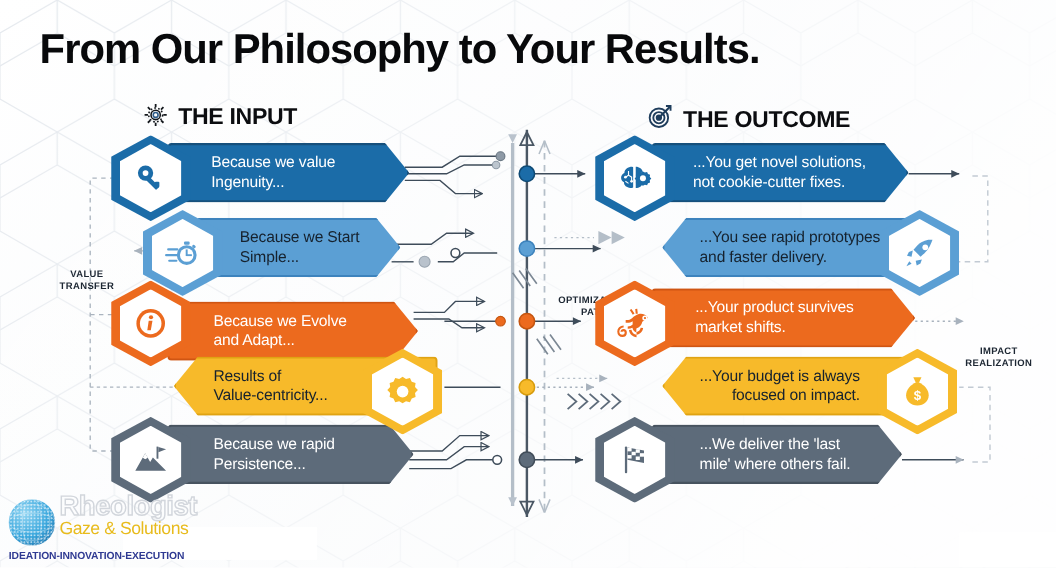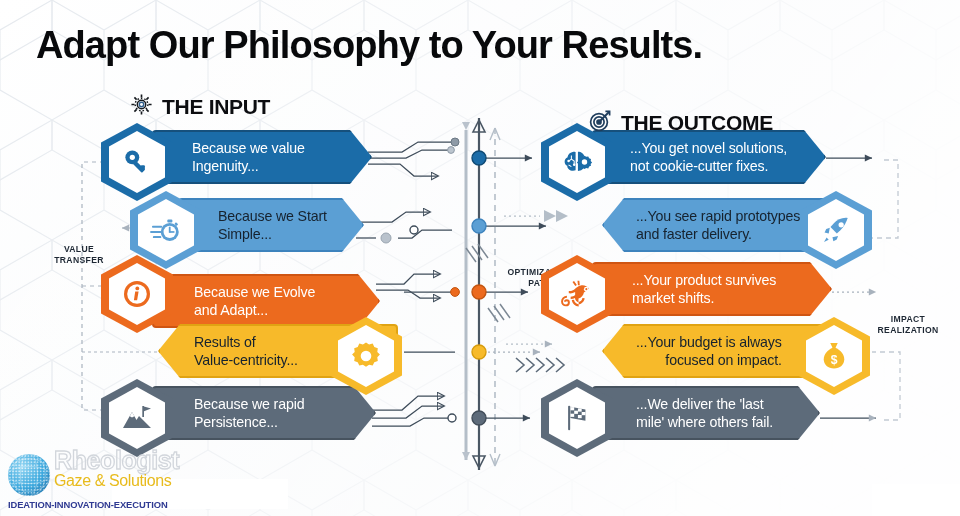--- a/index.html
+++ b/index.html
@@ -25,21 +25,21 @@
   }
 
   
   .col-head {
     position:absolute; z-index:5; display:flex; align-items:center; gap:9px;
   }
   .col-head .ch-label {
     font-size:21px; font-weight:bold; color:#0c0d10; letter-spacing:-0.3px;
   }
   #head-input { left:130px; top:93px; }
-  #head-outcome { left:588px; top:109px;justify-content:space-between; }
+  #head-outcome { left:588px; top:94px;justify-content:space-between; }
 
   
   .row { position:absolute; z-index:4; display:flex; align-items:center; height:44px; }
   .chev {
     position:relative; height:54px; display:flex; align-items:center;
     border:2.5px solid rgba(0,0,0,0.10);
   }
   .chev-text {
     font-size:14.2px; line-height:1.28; white-space:pre-line;
     letter-spacing:-0.15px;
@@ -207,21 +207,21 @@
       </g>
 
       <path d="M826,158 L872,158" marker-end="url(#shead)"></path>
       <path d="M884,160 L898,160 L898,238 L870,238" stroke="#c2cad3" stroke-width="1.3" stroke-dasharray="5 4"></path>
       <path d="M832,292 L876,292" stroke="#a8b2bd" stroke-dasharray="2 3" marker-end="url(#ghead)"></path>
       <path d="M820,418 L876,418" marker-end="url(#ghead)"></path>
       <path d="M884,420 L900,420 L900,352 L872,352" stroke="#c2cad3" stroke-width="1.3" stroke-dasharray="5 4"></path>
     </g>
   </svg>
 
-  <div id="title">Adapt Our Philosophy to Your Results.</div>
+  <div id="title">From Our Philosophy to Your Results.</div>
 
   <div class="col-head" id="head-input">
     <span>
       <svg width="23" height="23" viewBox="0 0 24 24">
         <g fill="none" stroke="#14181d" stroke-width="1.5">
           <circle cx="12" cy="12" r="4.4"></circle>
           <circle cx="12" cy="12" r="2.3" stroke="#2f5d8a"></circle>
           <g stroke-width="1.7">
             <path d="M12 1.5v3.2M12 19.3v3.2M1.5 12h3.2M19.3 12h3.2"></path>
             <path d="M4.6 4.6l2.3 2.3M17.1 17.1l2.3 2.3M19.4 4.6l-2.3 2.3M6.9 17.1l-2.3 2.3"></path>

